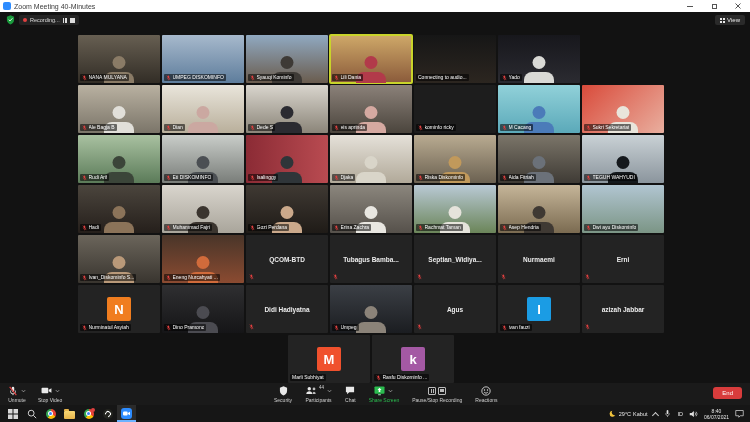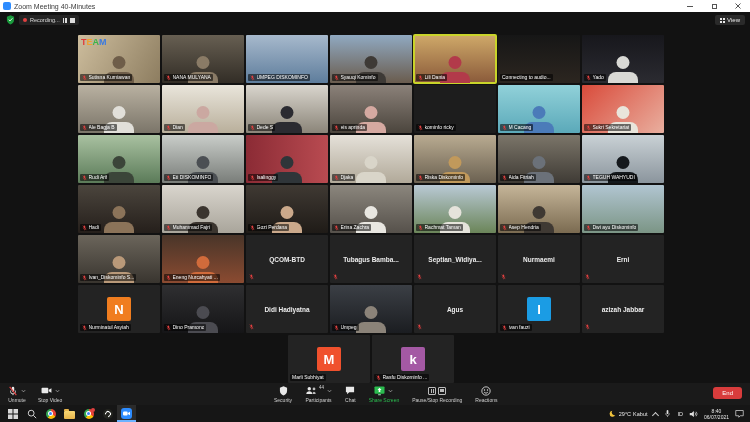--- a/index.html
+++ b/index.html
@@ -120,34 +120,20 @@
       <span class="grid-ico">
           <i></i>
           <i></i>
           <i></i>
           <i></i>
         </span>
       <span>View</span>
     </div>
     <div class="grid" id="grid">
         <div class="grid-row">
-          <div class="tile" style="background: linear-gradient(120deg, rgb(205, 189, 157), rgb(141, 125, 96));">
-            <div class="team-deco"><span style="color: rgb(226, 58, 58);">T</span><span style="color: rgb(240, 160, 48);">E</span><span style="color: rgb(58, 181, 74);">A</span><span style="color: rgb(58, 122, 224);">M</span></div>
-            <div class="fig-head" style="background: rgb(110, 93, 73);"></div>
-            <div class="fig-body" style="background: rgb(110, 93, 73);"></div>
-            <div class="plabel">
-              <svg width="5" height="6" viewBox="0 0 12 14">
-                <rect x="4.5" y="1" width="3" height="6" rx="1.5" fill="#e04040"></rect>
-                <path d="M3 5.5 v1 a3 3 0 0 0 6 0 v-1" stroke="#e04040" stroke-width="1.2" fill="none"></path>
-                <line x1="6" y1="10" x2="6" y2="12.5" stroke="#e04040" stroke-width="1.2"></line>
-                <line x1="2" y1="1" x2="10" y2="12" stroke="#e04040" stroke-width="1.4"></line>
-              </svg>
-              <span class="pname">Sutisna Kurniawan</span>
-            </div>
-          </div>
           <div class="tile" style="background: linear-gradient(rgb(103, 95, 82), rgb(50, 45, 38));">
             <div class="fig-head" style="background: rgb(138, 123, 102);"></div>
             <div class="fig-body" style="background: rgb(138, 123, 102);"></div>
             <div class="plabel">
               <svg width="5" height="6" viewBox="0 0 12 14">
                 <rect x="4.5" y="1" width="3" height="6" rx="1.5" fill="#e04040"></rect>
                 <path d="M3 5.5 v1 a3 3 0 0 0 6 0 v-1" stroke="#e04040" stroke-width="1.2" fill="none"></path>
                 <line x1="6" y1="10" x2="6" y2="12.5" stroke="#e04040" stroke-width="1.2"></line>
                 <line x1="2" y1="1" x2="10" y2="12" stroke="#e04040" stroke-width="1.4"></line>
               </svg>

